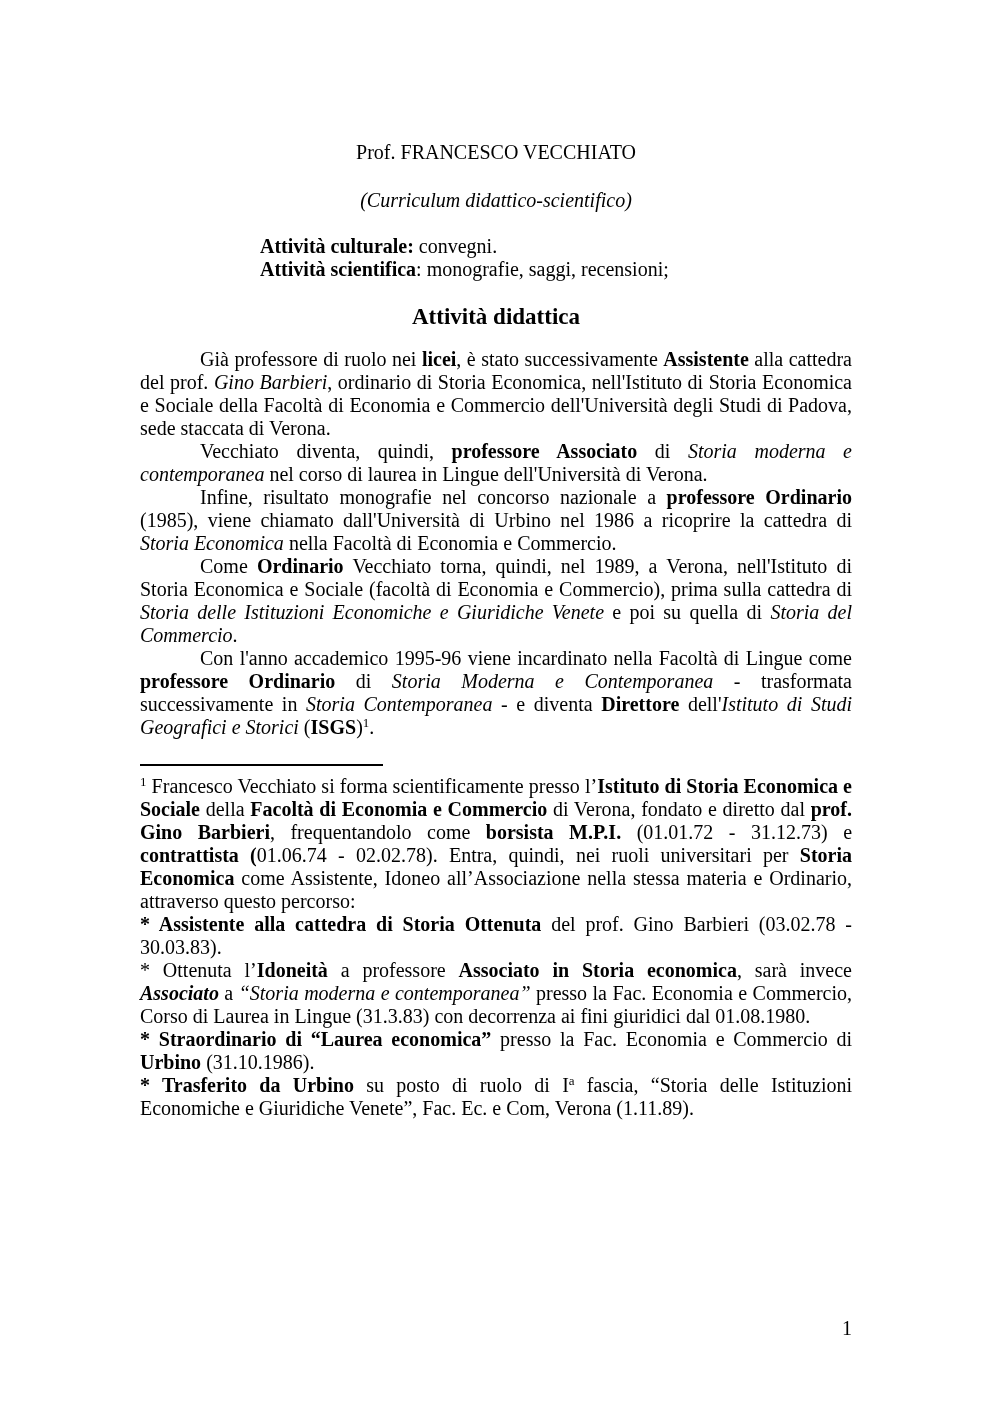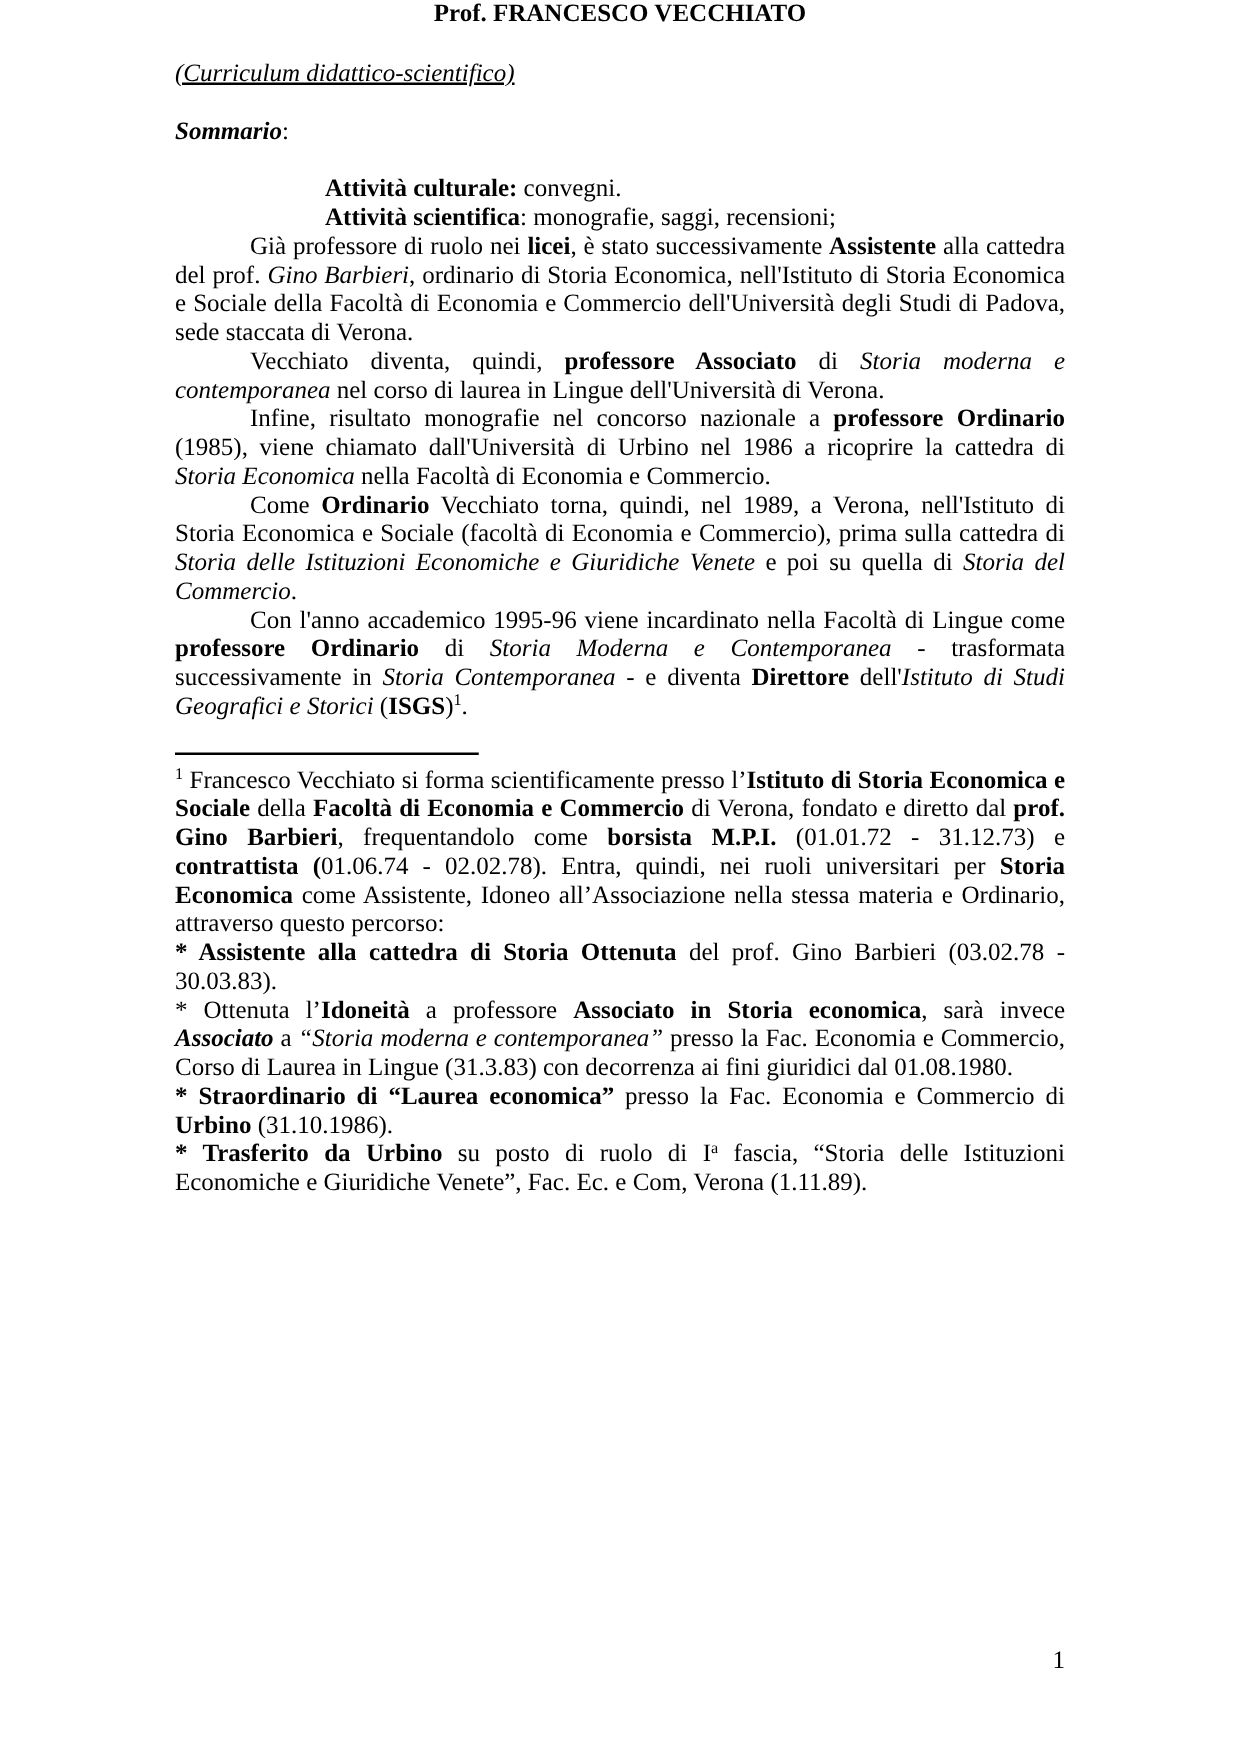--- a/index.html
+++ b/index.html
@@ -10,29 +10,30 @@
     color:#000;
     font-family:"Liberation Serif", serif;
     overflow:hidden;
   }
   .inner {
     position:absolute;
     left:140px; top:0;
     width:712px;
   }
   .doc-title {
+    padding-top:141px;
     font-size:20px; line-height:23px;
-    font-weight:bold;
+    font-weight:normal;
     text-align:center;
   }
   .doc-subtitle {
     margin-top:25px;
     font-size:20px; line-height:23px;
     font-style:italic;
-    text-decoration:underline;
+    text-align:center;
   }
   .sommario-label {
     margin-top:23px;
     font-size:20px; line-height:23px;
   }
   .sommario-block {
     margin-top:23px;
     margin-left:60px;
     margin-right:52px;
     text-align:justify;
@@ -84,27 +85,27 @@
 </head>
 <body>
 
 <div class="page">
   <div class="inner">
 
     <div class="doc-title">Prof. FRANCESCO VECCHIATO</div>
 
     <div class="doc-subtitle">(Curriculum didattico-scientifico)</div>
 
-    <div class="sommario-label"><span class="run-bi">Sommario</span><span>:</span></div>
 
     <div class="sommario-block">
       <p class="som-item"><span class="run-b">Attività culturale:</span><span> convegni.</span></p>
       <p class="som-item"><span class="run-b">Attività scientifica</span><span>: monografie, saggi, recensioni;</span></p>
     </div>
 
+    <h1 class="section-heading">Attività didattica</h1>
 
     <p class="body-para"><span>Già professore di ruolo nei </span><span class="run-b">licei</span><span>, è stato successivamente </span><span class="run-b">Assistente</span><span> alla cattedra del prof. </span><span class="run-i">Gino Barbieri</span><span>, ordinario di Storia Economica, nell'Istituto di Storia Economica e Sociale della Facoltà di Economia e Commercio dell'Università degli Studi di Padova, sede staccata di Verona.</span></p>
     <p class="body-para"><span>Vecchiato diventa, quindi, </span><span class="run-b">professore Associato</span><span> di </span><span class="run-i">Storia moderna e contemporanea</span><span> nel corso di laurea in Lingue dell'Università di Verona.</span></p>
     <p class="body-para"><span>Infine, risultato monografie nel concorso nazionale a </span><span class="run-b">professore Ordinario</span><span> (1985), viene chiamato dall'Università di Urbino nel 1986 a ricoprire la cattedra di </span><span class="run-i">Storia Economica</span><span> nella Facoltà di Economia e Commercio.</span></p>
     <p class="body-para"><span>Come </span><span class="run-b">Ordinario</span><span> Vecchiato torna, quindi, nel 1989, a Verona, nell'Istituto di Storia Economica e Sociale (facoltà di Economia e Commercio), prima sulla cattedra di </span><span class="run-i">Storia delle Istituzioni Economiche e Giuridiche Venete</span><span> e poi su quella di </span><span class="run-i">Storia del Commercio</span><span>.</span></p>
     <p class="body-para"><span>Con l'anno accademico 1995-96 viene incardinato nella Facoltà di Lingue come </span><span class="run-b">professore Ordinario</span><span> di </span><span class="run-i">Storia Moderna e Contemporanea</span><span> - trasformata successivamente in </span><span class="run-i">Storia Contemporanea</span><span> - e diventa </span><span class="run-b">Direttore</span><span> dell'</span><span class="run-i">Istituto di Studi Geografici e Storici</span><span> (</span><span class="run-b">ISGS</span><span>)</span><sup>1</sup><span>.</span></p>
 
     <div class="footnote-sep"></div>
 
     <div class="footnote">

